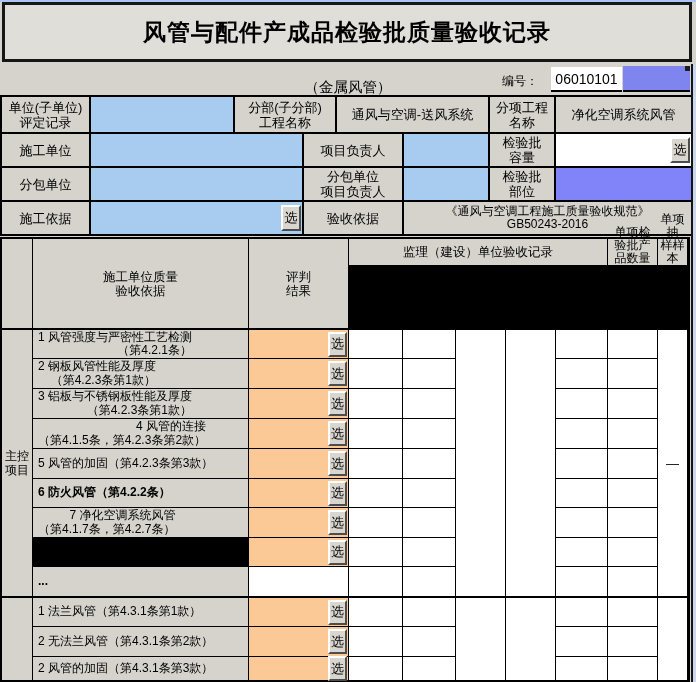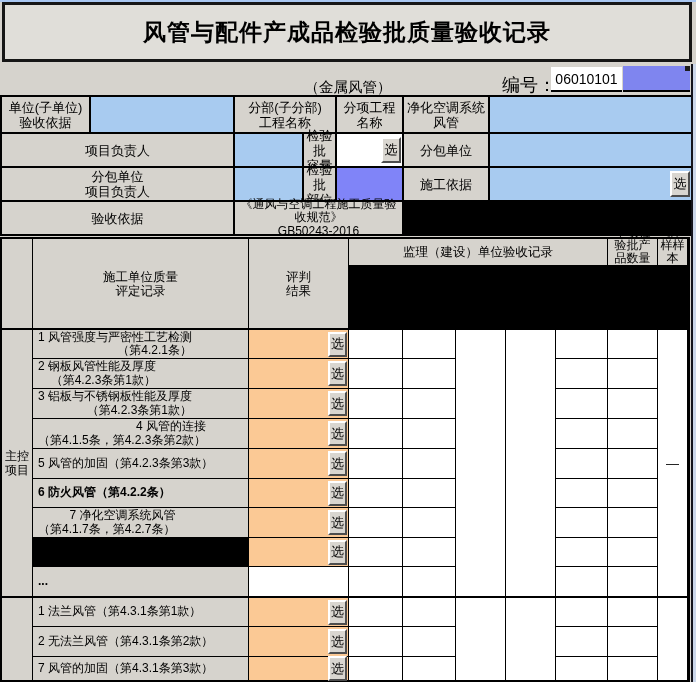--- a/index.html
+++ b/index.html
@@ -9,21 +9,21 @@
 
   .top-strip { position:absolute; left:0; top:0; width:696px; height:2px; background:#a9c7f2; }
 
   .title-box { position:absolute; left:2px; top:2px; width:690px; height:60px;
     background:#e0ded9; border:3px solid #161616;
     display:flex; align-items:center; justify-content:center; }
   .title-box .t { font-size:23px; font-weight:bold; letter-spacing:1px; }
 
   .subtitle { position:absolute; top:78px; left:0; width:100%; text-align:center; font-size:14.5px; }
 
-  .serial-label { position:absolute; top:73px; left:502px; font-size:18px; }
+  .serial-label { position:absolute; top:73px; left:502px; font-size:12px; }
   .serial-cell { position:absolute; top:67px; left:551px; width:71px; height:25px; background:#ffffff;
     border-bottom:2px solid #000; display:flex; align-items:center; justify-content:center; font-size:14px; }
   .sel-box { position:absolute; top:66px; left:623px; width:67px; height:26px; background:#7f85ef;
     border-bottom:2px solid #000; }
   .sel-box .handle { position:absolute; right:0; top:0; width:5px; height:5px; background:#1c1c1c; }
 
   .right-strip { position:absolute; top:64px; right:0; width:5px; height:618px;
     background:#ccd7ea; border-left:2px solid #14141c; }
 
   
@@ -78,28 +78,30 @@
   <div class="serial-cell">06010101</div>
   <div class="sel-box">
     <div class="handle"></div>
   </div>
 
   <div class="right-strip"></div>
 
   <div class="grid info-grid">
 
     <div class="c">单位(子单位)
-验收依据</div>
+评定记录</div>
     <div class="c blue"></div>
     <div class="c" style="grid-column:span 2">分部(子分部)
 工程名称</div>
+    <div class="c" style="grid-column:span 2">通风与空调-送风系统</div>
     <div class="c">分项工程
 名称</div>
     <div class="c">净化空调系统风管</div>
 
+    <div class="c">施工单位</div>
     <div class="c blue" style="grid-column:span 2"></div>
     <div class="c" style="grid-column:span 2">项目负责人</div>
     <div class="c blue"></div>
     <div class="c">检验批
 容量</div>
     <div class="c white btn-wrap">
       <button class="sel-btn">选</button>
     </div>
 
     <div class="c">分包单位</div>
@@ -117,21 +119,21 @@
     </div>
     <div class="c" style="grid-column:span 2">验收依据</div>
     <div class="c small" style="grid-column:span 3">《通风与空调工程施工质量验收规范》
 GB50243-2016</div>
   </div>
 
   <div class="grid main-grid">
 
     <div class="c" style="grid-row:1/span 2"></div>
     <div class="c hdr" style="grid-row:1/span 2">施工单位质量
-评定记录</div>
+验收依据</div>
     <div class="c hdr" style="grid-column:4/span 5">监理（建设）单位验收记录</div>
     <div class="c subhdr">单项检
 验批产
 品数量
 （N）</div>
     <div class="c subhdr">单项抽
 样样本
 数
 （n）</div>
 
@@ -233,21 +235,21 @@
     <div class="c white sep-top" style="grid-row:12;grid-column:9"></div>
 
     <div class="c left row-label" style="grid-row:13;grid-column:2">2 无法兰风管（第4.3.1条第2款）</div>
     <div class="c orange btn-wrap" style="grid-row:13;grid-column:3">
       <button class="sel-btn">选</button></div>
     <div class="c white" style="grid-row:13;grid-column:4"></div>
     <div class="c white" style="grid-row:13;grid-column:5"></div>
     <div class="c white" style="grid-row:13;grid-column:8"></div>
     <div class="c white" style="grid-row:13;grid-column:9"></div>
 
-    <div class="c left row-label" style="grid-row:14;grid-column:2">7 风管的加固（第4.3.1条第3款）</div>
+    <div class="c left row-label" style="grid-row:14;grid-column:2">2 风管的加固（第4.3.1条第3款）</div>
     <div class="c orange btn-wrap" style="grid-row:14;grid-column:3">
       <button class="sel-btn">选</button></div>
     <div class="c white" style="grid-row:14;grid-column:4"></div>
     <div class="c white" style="grid-row:14;grid-column:5"></div>
     <div class="c white" style="grid-row:14;grid-column:8"></div>
     <div class="c white" style="grid-row:14;grid-column:9"></div>
   </div>
 
 </div>
 

